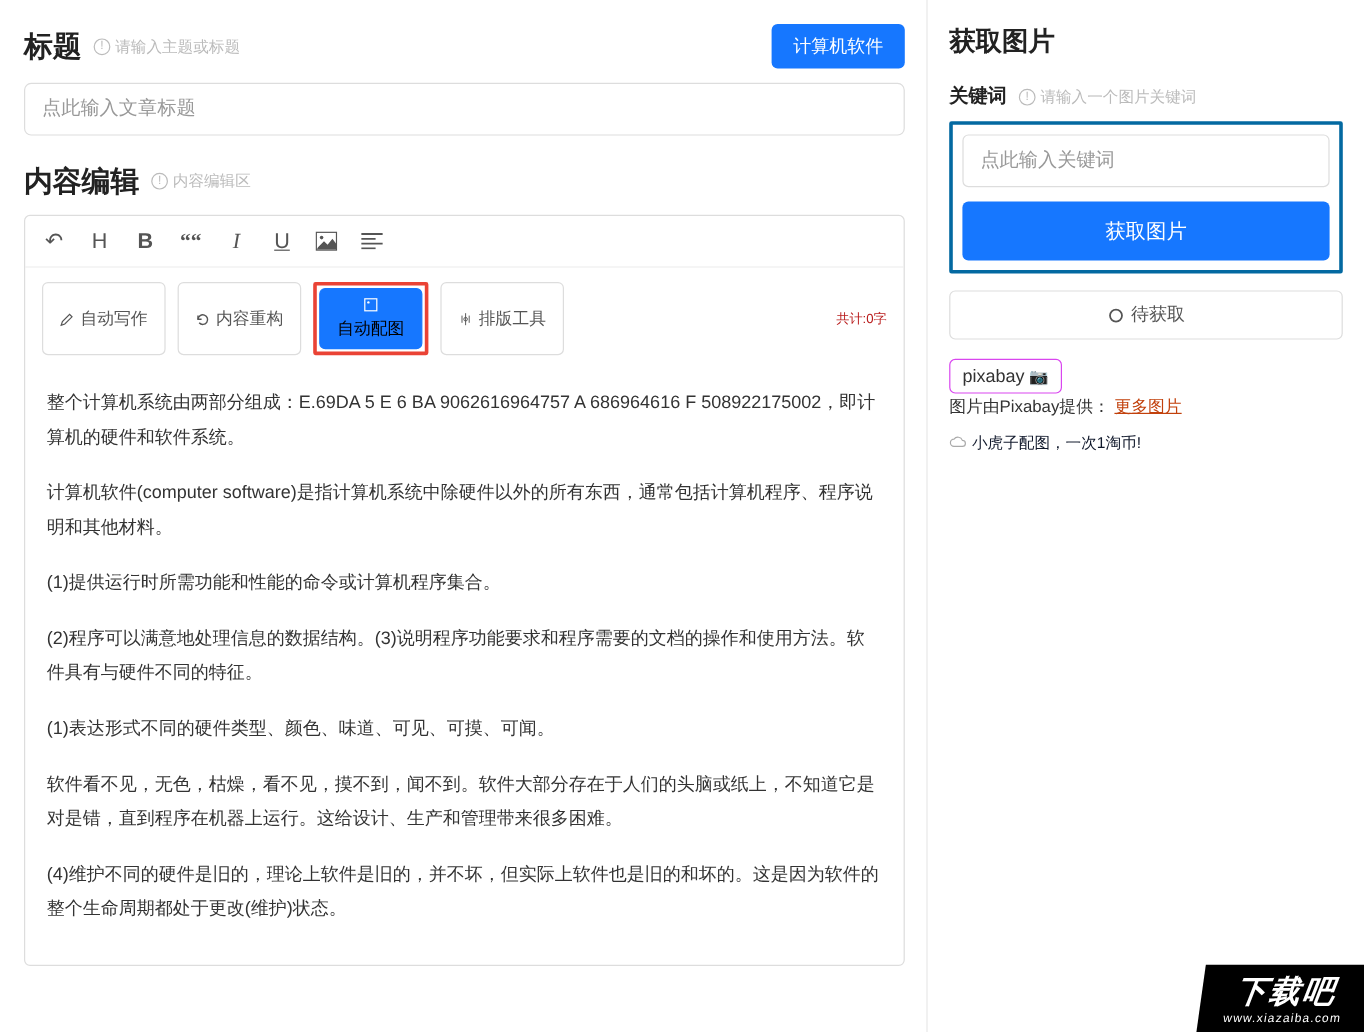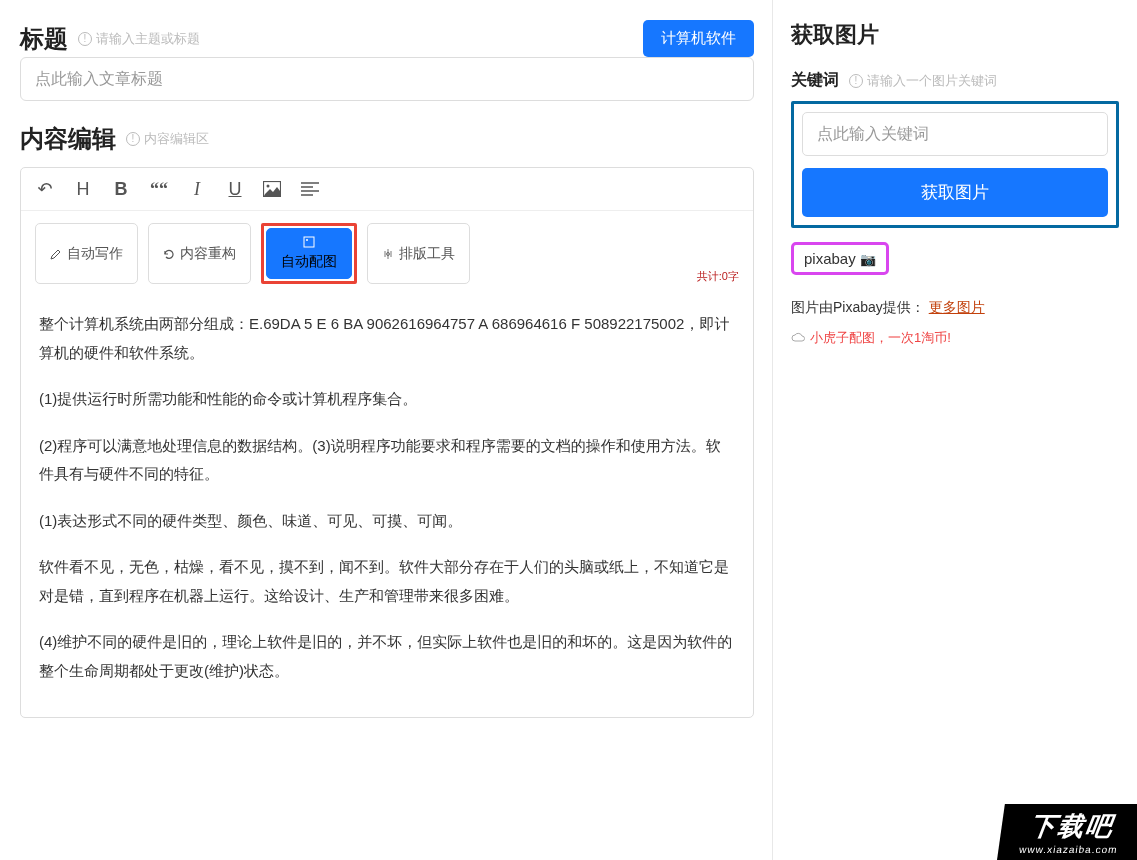--- a/index.html
+++ b/index.html
@@ -1,52 +1,52 @@
 <!DOCTYPE html>
 <html><head>
 <meta charset="utf-8">
 <style>
 * { box-sizing: border-box; margin: 0; padding: 0; }
 body { font-family: -apple-system, "PingFang SC", "Microsoft YaHei", sans-serif; background: #fff; display: flex; width: 1137px; height: 860px; position: relative; }
 .left-panel { width: 773px; padding: 20px 18px 20px 20px; border-right: 1px solid #e8e8e8; }
 .right-panel { width: 364px; padding: 20px 18px; }
-.section-header { display: flex; align-items: center; justify-content: space-between; margin-bottom: 0; }
+.section-header { display: flex; align-items: center; justify-content: space-between; margin-bottom: 12px; }
 .section-header-left { display: flex; align-items: center; gap: 10px; }
 .section-title { font-size: 24px; font-weight: 600; color: #222; }
 .section-hint { font-size: 13px; color: #bbb; display: inline-flex; align-items: center; gap: 4px; }
 .hint-icon { display: inline-block; width: 14px; height: 14px; border: 1px solid #bbb; border-radius: 50%; font-size: 10px; line-height: 12px; text-align: center; color: #bbb; }
 .btn-primary { background: #1677ff; color: #fff; border: none; border-radius: 5px; padding: 9px 18px; font-size: 15px; cursor: pointer; }
 .text-input { width: 100%; border: 1px solid #ddd; border-radius: 6px; padding: 12px 14px; font-size: 16px; color: #333; }
 .text-input::placeholder { color: #999; }
 .section-header2 { display: flex; align-items: center; gap: 10px; margin-top: 22px; margin-bottom: 12px; }
 .editor-box { border: 1px solid #ddd; border-radius: 5px; }
 .toolbar-row1 { display: flex; align-items: center; padding: 10px 14px; gap: 18px; border-bottom: 1px solid #eee; }
 .tool-icon { font-size: 18px; color: #555; cursor: pointer; width: 20px; text-align: center; font-family: Arial, sans-serif; }
-.toolbar-row2 { display: flex; align-items: flex-end; justify-content: space-between; padding: 12px 14px; gap: 35px; }
+.toolbar-row2 { display: flex; align-items: center; justify-content: space-between; padding: 12px 14px; gap: 35px; }
 .btn-group { display: flex; gap: 10px; }
 .btn-small { border: 1px solid #ddd; background: #fff; color: #555; border-radius: 5px; padding: 7px 14px; font-size: 14px; cursor: pointer; display: inline-flex; align-items: center; gap: 5px; }
 .btn-small.active { background: #1677ff; color: #000000; border-color: #1677ff; flex-direction: column; }
 .highlight-box { border: 3px solid #ea4335; padding: 2px; border-radius: 2px; }
 .counter { font-size: 11px; color: #b91c1c; }
 .content-body { padding: 14px 18px; font-size: 15px; line-height: 1.9; color: #333; }
 .content-body p { margin-bottom: 18px; }
 .right-title { font-size: 22px; font-weight: 600; color: #222; margin-bottom: 20px; }
 .kw-header { display: flex; align-items: center; gap: 10px; margin-bottom: 10px; }
 .kw-label { font-size: 16px; font-weight: 600; color: #222; }
 .kw-hint { font-size: 13px; color: #bbb; display: inline-flex; align-items: center; gap: 4px; }
 .red-box { border: 3px solid #0369a1; padding: 8px; margin-bottom: 14px; border-radius: 2px; }
 .kw-input { width: 100%; border: 1px solid #ddd; border-radius: 5px; padding: 12px 14px; font-size: 16px; margin-bottom: 12px; }
 .kw-input::placeholder { color: #999; }
 .btn-fetch { width: 100%; background: #1677ff; color: #fff; border: none; border-radius: 5px; padding: 13px; font-size: 17px; cursor: pointer; }
 .pending-btn { width: 100%; border: 1px solid #ddd; background: #fff; color: #555; border-radius: 5px; padding: 10px; font-size: 15px; cursor: pointer; display: flex; align-items: center; justify-content: center; gap: 6px; margin-bottom: 16px; }
-.pixabay-tag { display: inline-block; border: 3px solid #d946ef; border-radius: 5px; padding: 5px 10px; font-size: 15px; color: #333; margin-bottom: 24px; }
+.pixabay-tag { display: inline-block; border: 1px solid #d946ef; border-radius: 5px; padding: 5px 10px; font-size: 15px; color: #333; margin-bottom: 2px; }
 .pixabay-tag .cam { font-size: 13px; }
 .credit-row { font-size: 14px; color: #333; margin-bottom: 12px; }
 .credit-row a { color: #c2410c; text-decoration: underline; }
-.footer-note { font-size: 13px; color: #ef4444; display: flex; align-items: center; gap: 5px; }
+.footer-note { font-size: 13px; color: #0f172a; display: flex; align-items: center; gap: 5px; }
 .watermark { position: absolute; right: 0; bottom: 0; width: 140px; height: 56px; background: #000; color: #fff; display: flex; flex-direction: column; align-items: center; justify-content: center; transform: skewX(-8deg); transform-origin: bottom right; }
 .watermark .big { font-size: 26px; font-weight: bold; font-style: italic; letter-spacing: 2px; }
 .watermark .small { font-size: 10px; letter-spacing: 1px; }
 svg { display: block; }
 </style>
 </head>
 <body>
 
 <div class="left-panel">
 
@@ -124,20 +124,21 @@
               <path d="M6 1 L6 11 M3 3 L3 9 M9 3 L9 9" stroke="#555" stroke-width="0.8"></path>
               <circle cx="6" cy="6" r="1.5" fill="none" stroke="#555" stroke-width="0.8"></circle>
             </svg>
           <span>排版工具</span>
         </button>
       </div>
       <span class="counter">共计:0字</span>
     </div>
     <div class="content-body">
       <p>整个计算机系统由两部分组成：E.69DA 5 E 6 BA 9062616964757 A 686964616 F 508922175002，即计算机的硬件和软件系统。</p>
+      <p>计算机软件(computer software)是指计算机系统中除硬件以外的所有东西，通常包括计算机程序、程序说明和其他材料。</p>
       <p>(1)提供运行时所需功能和性能的命令或计算机程序集合。</p>
       <p>(2)程序可以满意地处理信息的数据结构。(3)说明程序功能要求和程序需要的文档的操作和使用方法。软件具有与硬件不同的特征。</p>
       <p>(1)表达形式不同的硬件类型、颜色、味道、可见、可摸、可闻。</p>
       <p>软件看不见，无色，枯燥，看不见，摸不到，闻不到。软件大部分存在于人们的头脑或纸上，不知道它是对是错，直到程序在机器上运行。这给设计、生产和管理带来很多困难。</p>
       <p>(4)维护不同的硬件是旧的，理论上软件是旧的，并不坏，但实际上软件也是旧的和坏的。这是因为软件的整个生命周期都处于更改(维护)状态。</p>
     </div>
   </div>
 </div>
 
 <div class="right-panel">
@@ -149,20 +150,26 @@
       <span class="hint-icon">!</span>
       <span>请输入一个图片关键词</span>
     </span>
   </div>
 
   <div class="red-box">
     <input type="text" class="kw-input" placeholder="点此输入关键词" style="">
     <button class="btn-fetch">获取图片</button>
   </div>
 
+  <button class="pending-btn">
+    <svg width="14" height="14" viewBox="0 0 14 14">
+        <circle cx="7" cy="7" r="5" fill="none" stroke="#555" stroke-width="1.5"></circle>
+      </svg>
+    <span>待获取</span>
+  </button>
 
   <div class="pixabay-tag">
     <span>pixabay</span>
     <span class="cam"> 📷</span>
   </div>
 
   <div class="credit-row">
     <span>图片由Pixabay提供：</span>
     <a href="#">更多图片</a>
   </div>

